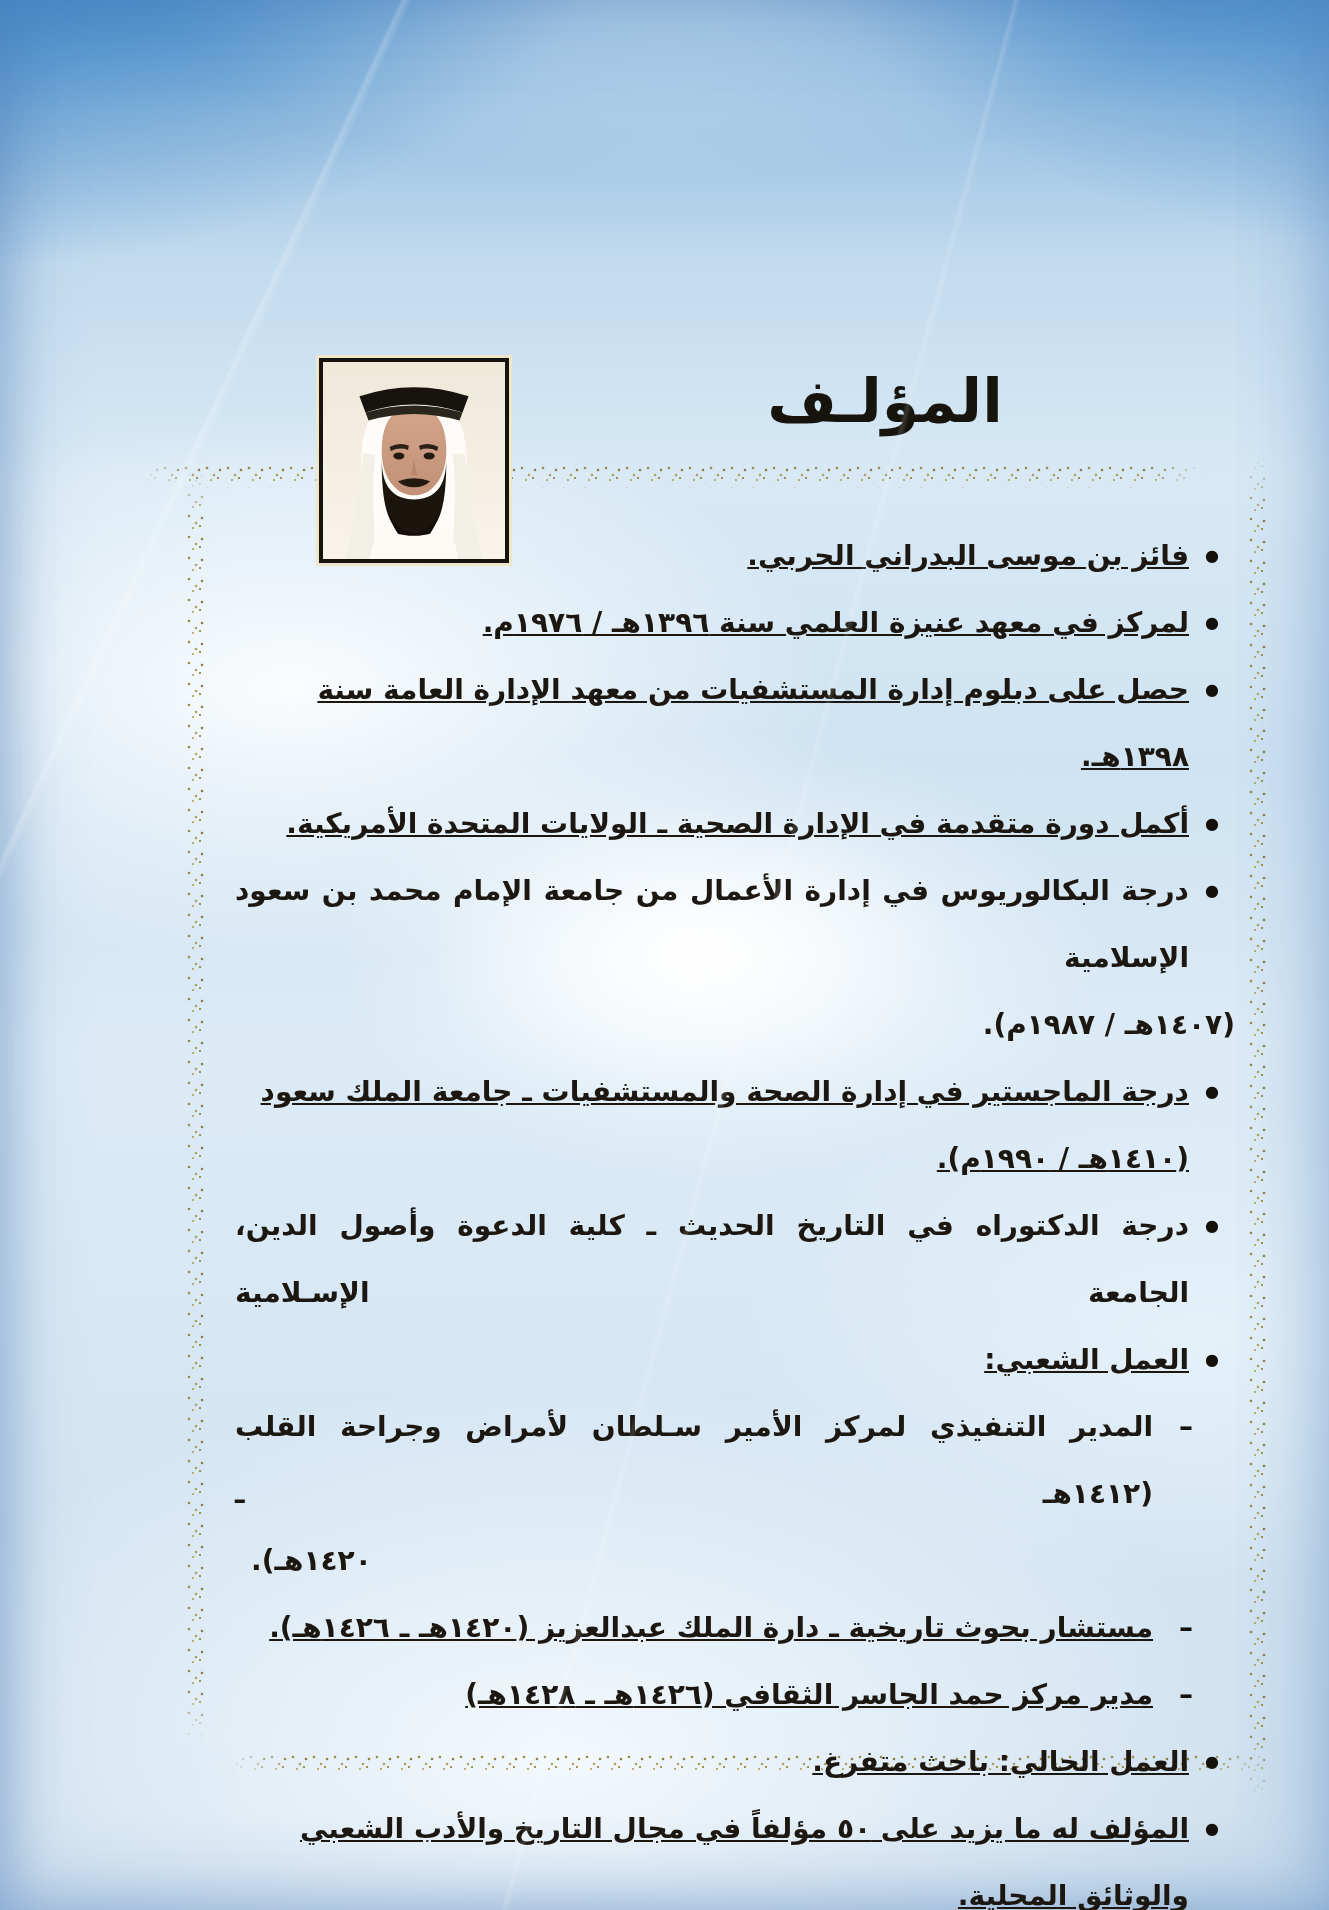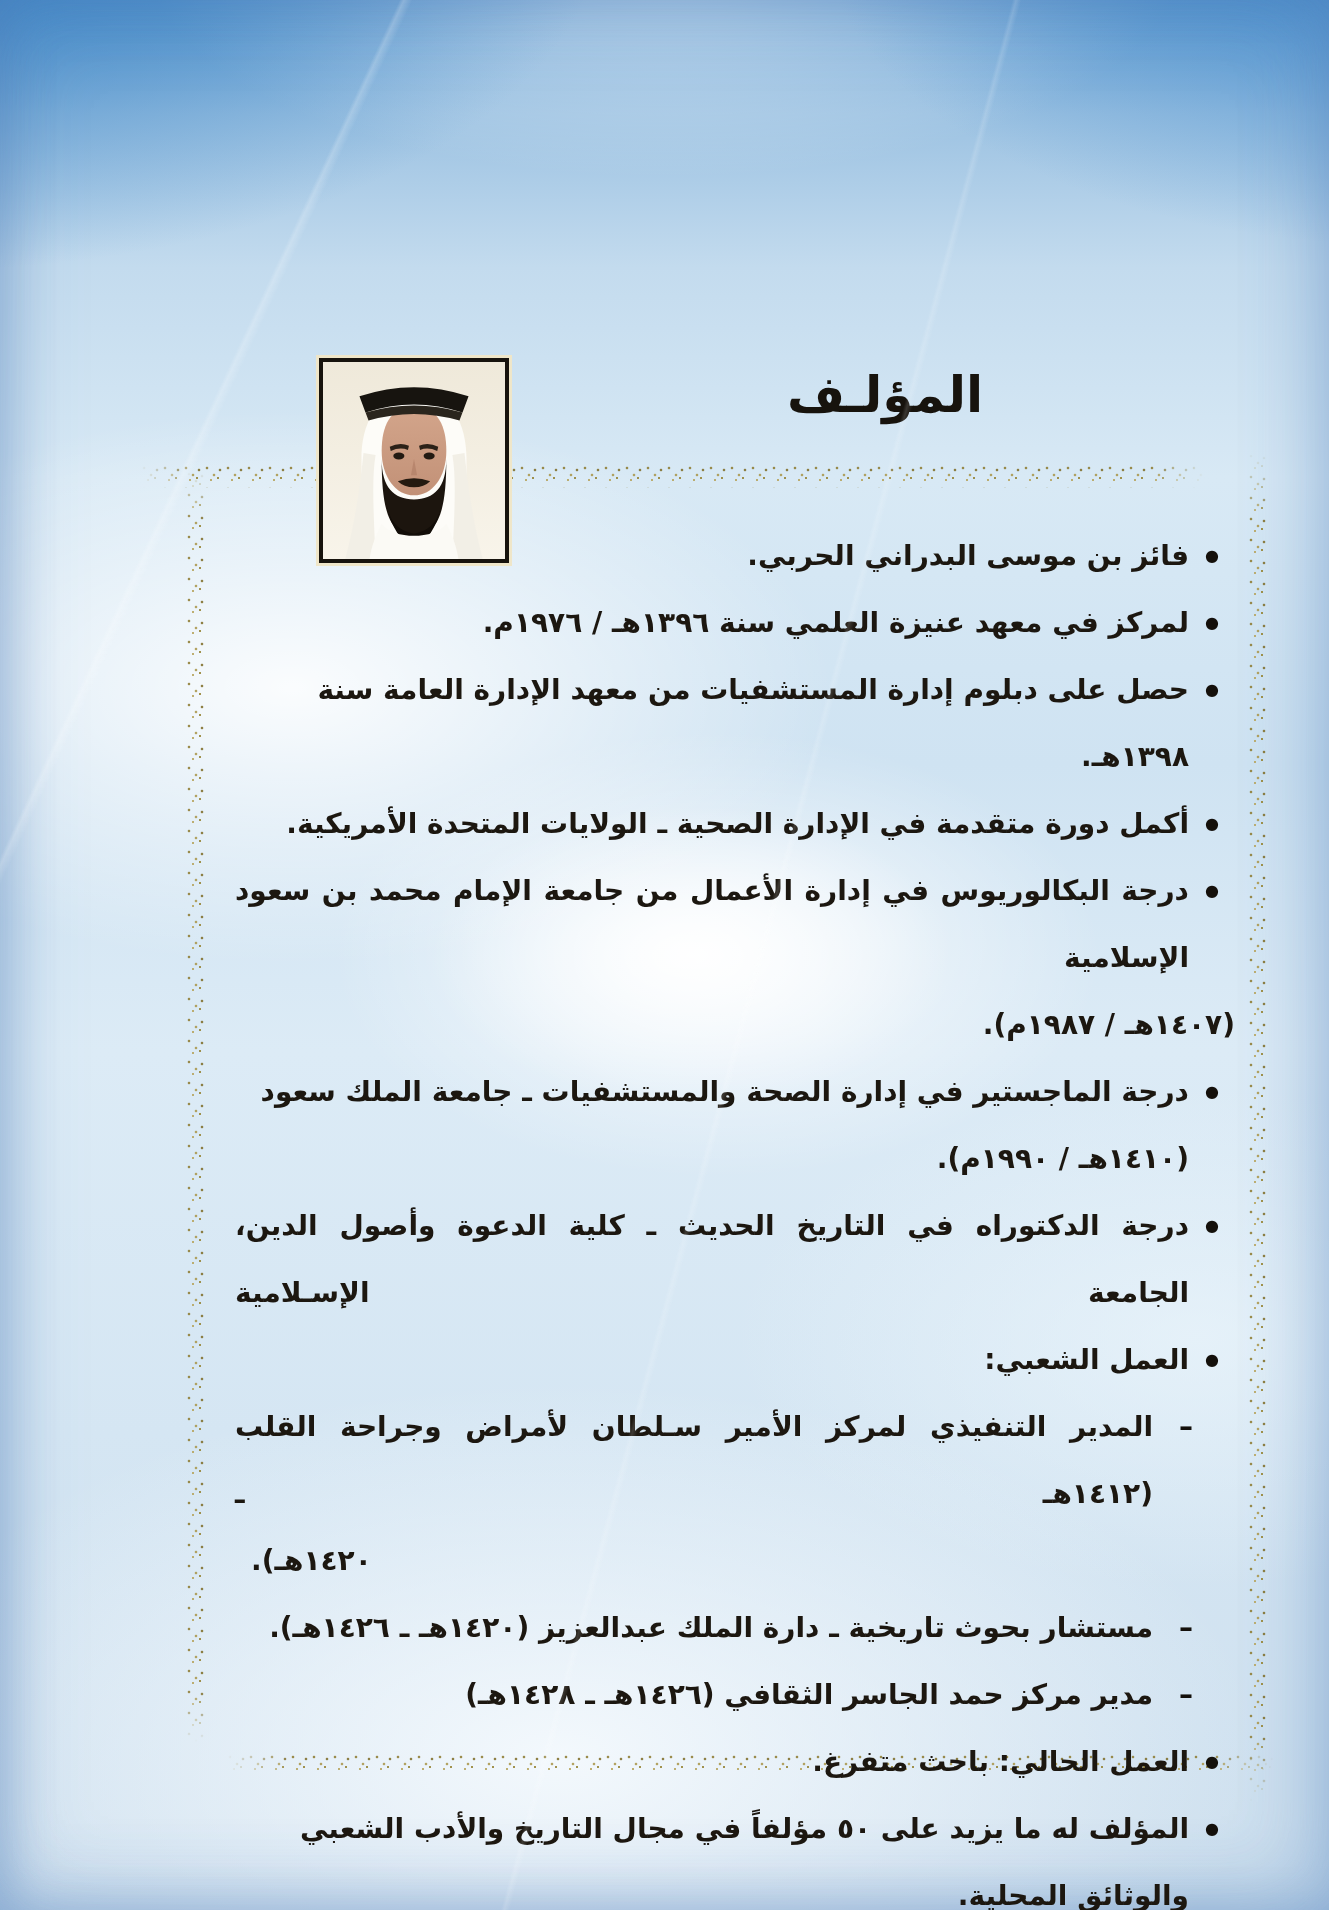--- a/index.html
+++ b/index.html
@@ -26,21 +26,21 @@
     content:"";position:absolute;inset:0;pointer-events:none;
     background:
       linear-gradient(115deg, transparent 18%, rgba(255,255,255,.35) 18.2%, transparent 18.6%),
       linear-gradient(105deg, transparent 55%, rgba(255,255,255,.25) 55.2%, transparent 55.5%);
     opacity:.6;
   }
 
   .title{
     position:absolute;left:660px;top:366px;width:450px;
     text-align:center;
-    font-size:50px;font-weight:bold;color:#17130d;
+    font-size:60px;font-weight:bold;color:#17130d;
     letter-spacing:0;
   }
 
   
   .gold-band{position:absolute;opacity:.85;filter:blur(.3px);}
   .gold-dots{
     background-image:
       radial-gradient(circle 2.2px at 4px 4px, #8d7a2e 55%, rgba(141,122,46,0) 75%),
       radial-gradient(circle 2.2px at 11px 11px, #a99548 55%, rgba(169,149,72,0) 75%),
       radial-gradient(circle 2.2px at 17px 6px, #7e6c26 55%, rgba(126,108,38,0) 75%),
@@ -75,21 +75,21 @@
     direction:rtl;
     font-size:28px;font-weight:bold;color:#1c1710;
     line-height:67px;
   }
   .line{display:flex;align-items:flex-start;}
   .marker{flex:0 0 46px;text-align:center;color:#14100b;}
   .marker-bullet .marker{font-size:16px;}
   .marker-dash{padding-right:42px;}
   .marker-dash .marker{flex:0 0 40px;text-align:right;font-size:28px;}
   .line-text{flex:1;min-width:0;}
-  .align-right  .line-text{}
+  .align-right  .line-text{text-decoration:underline;}
   .align-left   .line-text{text-align:left;margin-left:16px;}
   .align-center .line-text{padding-left:46px;}
   .align-justify .line-text{text-align:justify;text-align-last:justify;}
 </style>
 </head>
 <body>
 
 <div class="page">
 
   <div class="gold-band gold-dots band-top"></div>

